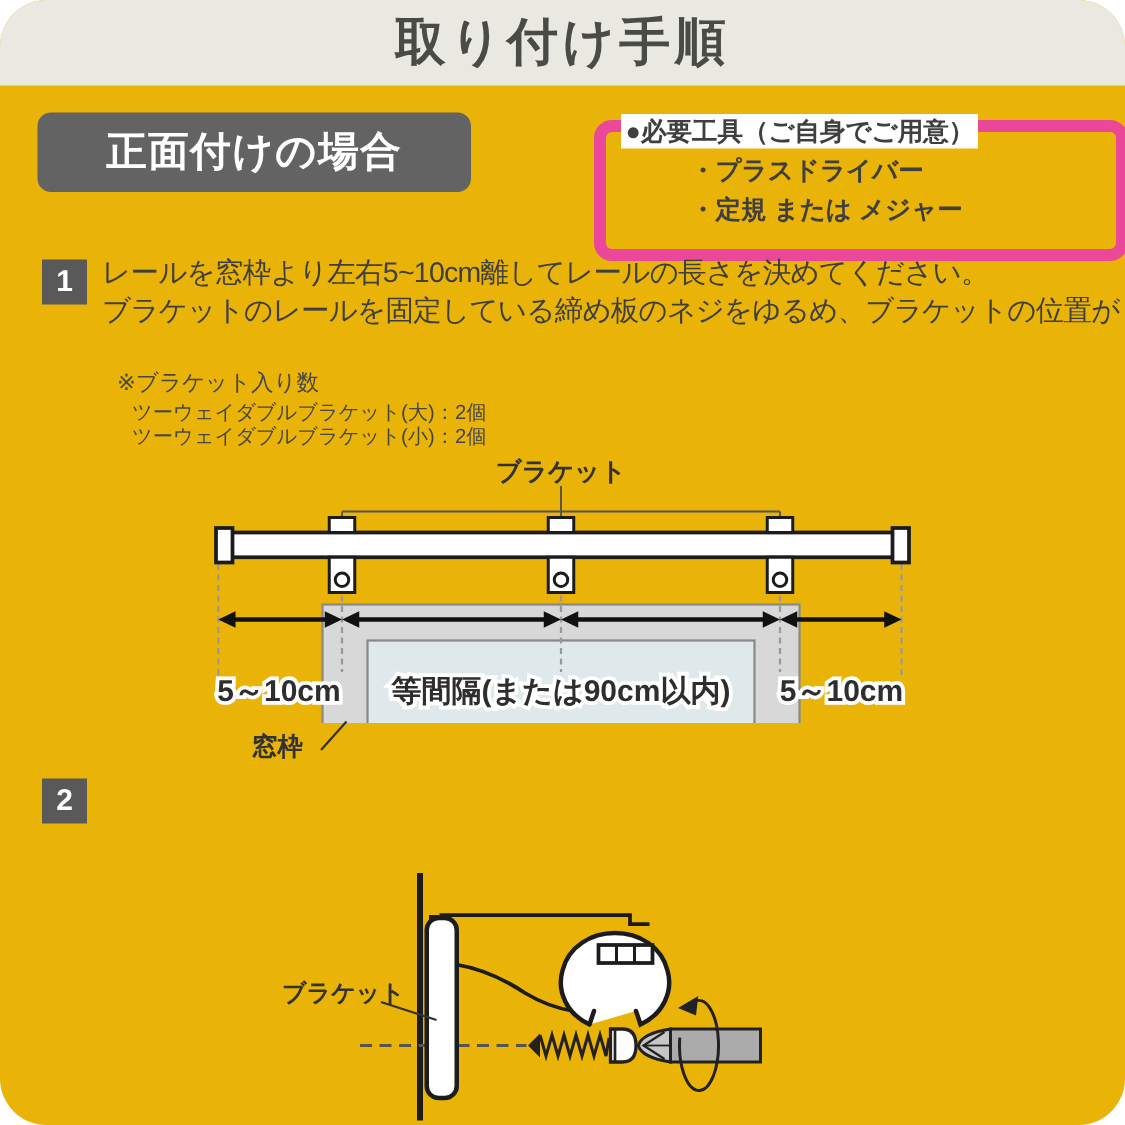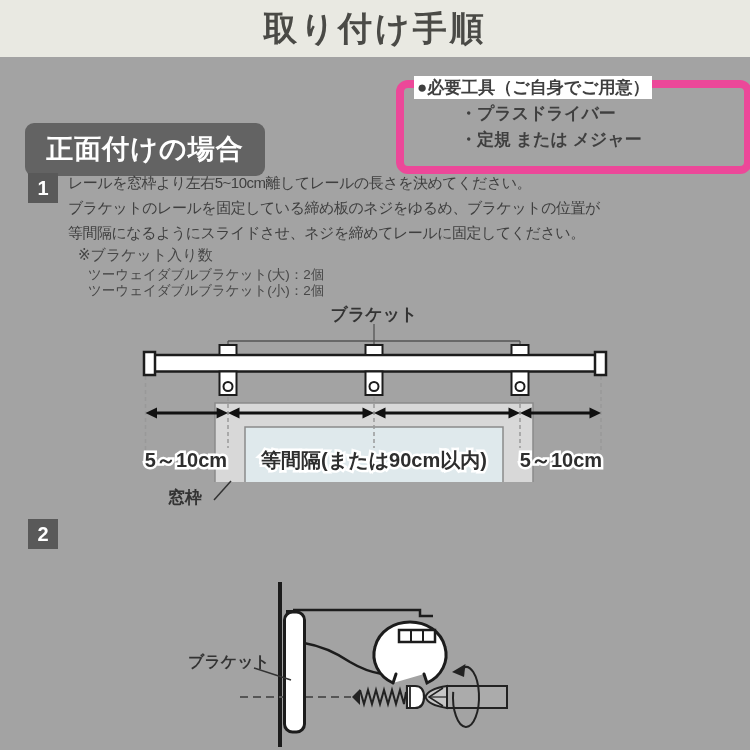--- a/index.html
+++ b/index.html
@@ -1,31 +1,31 @@
 <!DOCTYPE html>
 <html><head>
 <meta charset="utf-8">
 <style>
   html,body{margin:0;padding:0;background:#fff;}
   body{width:750px;height:750px;font-family:"Liberation Sans","DejaVu Sans",sans-serif;}
-  .page{position:relative;width:750px;height:750px;overflow:hidden;background:#a3a3a3;}
+  .page{position:relative;width:750px;height:750px;overflow:hidden;background:#eab308;border-radius:31px;}
 
   .header{position:absolute;left:0;top:0;width:750px;height:57px;background:#e9e9e2;}
   .header h1{margin:0;text-align:center;font-size:34px;line-height:57px;color:#4a4a46;font-weight:700;letter-spacing:3px;}
 
-  .badge{position:absolute;left:25px;top:75px;width:240px;height:53px;background:#636363;border-radius:9px;
-         color:#ffffff;font-size:27px;font-weight:700;text-align:center;line-height:53px;letter-spacing:1px;margin-top:48px;}
+  .badge{position:absolute;left:25px;top:75px;width:289px;height:53px;background:#636363;border-radius:9px;
+         color:#ffffff;font-size:27px;font-weight:700;text-align:center;line-height:53px;letter-spacing:1px;}
 
   .tools{position:absolute;left:396px;top:80px;width:340px;height:78px;border:8px solid #ec4899;border-radius:12px;}
   .tools-title{position:absolute;left:10px;top:-12px;background:#ffffff;padding:0 3px;font-size:17px;font-weight:700;color:#3f3f3f;white-space:nowrap;}
   .tools-items{position:absolute;left:16px;top:13px;font-size:17px;font-weight:700;color:#3f3f3f;line-height:26px;white-space:nowrap;margin-left:40px;}
 
   .step-num{position:absolute;left:28px;width:30px;height:30px;background:#595959;color:#fff;
             font-size:20px;font-weight:700;text-align:center;line-height:30px;}
-  .step-text{position:absolute;left:68px;font-size:15px;color:#3f3f3f;line-height:25px;letter-spacing:-0.5px;white-space:nowrap;}
+  .step-text{position:absolute;left:68px;font-size:19px;color:#3f3f3f;line-height:25px;letter-spacing:-0.5px;white-space:nowrap;}
 
   .note-title{position:absolute;left:78px;top:246px;font-size:15px;color:#474747;}
   .note-items{position:absolute;left:88px;top:267px;font-size:13.5px;color:#474747;line-height:15.5px;white-space:nowrap;}
 
   svg text{font-family:"Liberation Sans","DejaVu Sans",sans-serif;}
   .measure-label{font-size:20px;font-weight:700;fill:#2e2e2e;paint-order:stroke;stroke:#ffffff;stroke-width:5px;}
   .small-label{font-size:17px;font-weight:700;fill:#333333;}
 </style>
 </head>
 <body>
@@ -43,21 +43,20 @@
     <div class="tools-items">
       <div>・プラスドライバー</div>
       <div>・定規 または メジャー</div>
     </div>
   </div>
 
   <div class="step-num" style="top:173px;">1</div>
   <div class="step-text" style="top:170px;">
     <div>レールを窓枠より左右5~10cm離してレールの長さを決めてください。</div>
     <div>ブラケットのレールを固定している締め板のネジをゆるめ、ブラケットの位置が</div>
-    <div>等間隔になるようにスライドさせ、ネジを締めてレールに固定してください。</div>
   </div>
 
   <div class="note-title">※ブラケット入り数</div>
   <div class="note-items">
     <div>ツーウェイダブルブラケット(大)：2個</div>
     <div>ツーウェイダブルブラケット(小)：2個</div>
   </div>
 
   <svg style="position:absolute;left:120px;top:300px;" width="510" height="210" viewBox="120 300 510 210">
     <defs>

